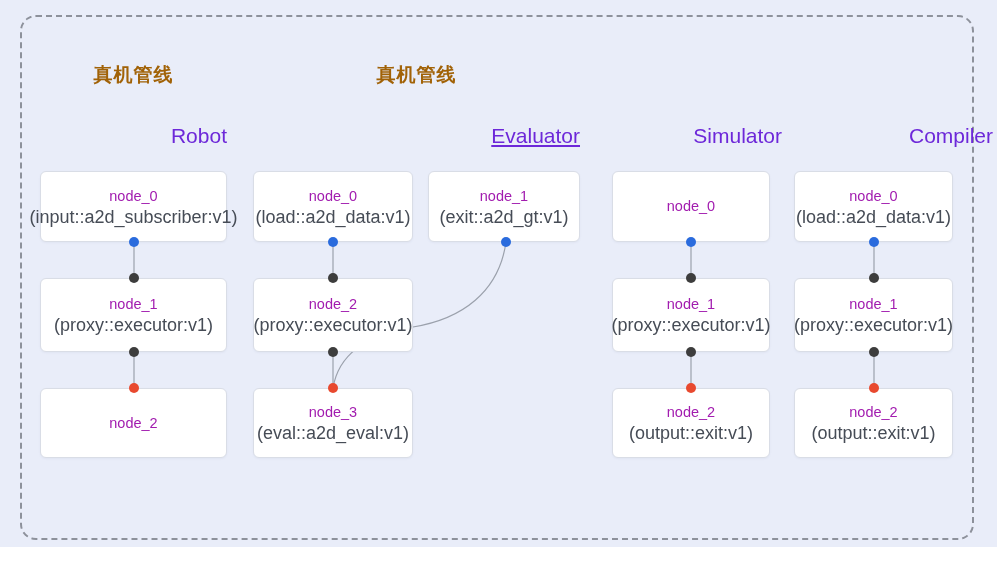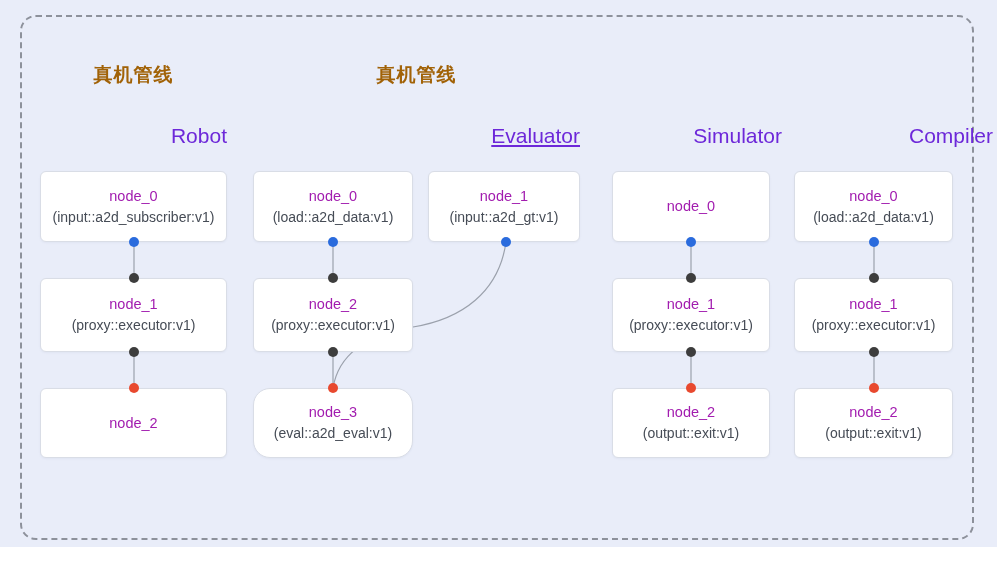--- a/index.html
+++ b/index.html
@@ -29,21 +29,21 @@
     position:absolute;top:123px;height:26px;line-height:26px;
     text-align:right;font-size:21px;font-weight:400;color:#6d28d9;
   }
   .node-box{
     position:absolute;background:#ffffff;border:1px solid #d9dde6;border-radius:6px;
     display:flex;flex-direction:column;align-items:center;justify-content:center;
     box-shadow:0 1px 2px rgba(120,130,160,0.08);
     box-sizing:border-box;
   }
   .node-name{font-size:14.5px;color:#a21caf;line-height:21px;}
-  .node-type{font-size:14px;color:#464c56;line-height:21px;}
+  .node-type{font-size:18px;color:#464c56;line-height:21px;}
   .dot{
     position:absolute;width:10px;height:10px;border-radius:50%;
     transform:translate(-50%,-50%);
   }
   .dot-blue{background:#2a6bdd;}
   .dot-dark{background:#3d3d3d;}
   .dot-red{background:#e8492f;}
 </style>
 </head>
 <body>
@@ -89,27 +89,27 @@
   <div class="node-box" style="left:40px;top:388px;width:187px;height:70px;">
     <div class="node-name">node_2</div>
   </div>
 
   <div class="node-box" style="left:253px;top:171px;width:160px;height:71px;">
     <div class="node-name">node_0</div>
     <div class="node-type">(load::a2d_data:v1)</div>
   </div>
   <div class="node-box" style="left:428px;top:171px;width:152px;height:71px;">
     <div class="node-name">node_1</div>
-    <div class="node-type">(input::a2d_gt:v1)</div>
+    <div class="node-type">(exit::a2d_gt:v1)</div>
   </div>
   <div class="node-box" style="left:253px;top:278px;width:160px;height:74px;">
     <div class="node-name">node_2</div>
     <div class="node-type">(proxy::executor:v1)</div>
   </div>
-  <div class="node-box" style="left:253px;top:388px;width:160px;height:70px;border-radius:17px;">
+  <div class="node-box" style="left:253px;top:388px;width:160px;height:70px;">
     <div class="node-name">node_3</div>
     <div class="node-type">(eval::a2d_eval:v1)</div>
   </div>
 
   <div class="node-box" style="left:612px;top:171px;width:158px;height:71px;">
     <div class="node-name">node_0</div>
   </div>
   <div class="node-box" style="left:612px;top:278px;width:158px;height:74px;">
     <div class="node-name">node_1</div>
     <div class="node-type">(proxy::executor:v1)</div>

